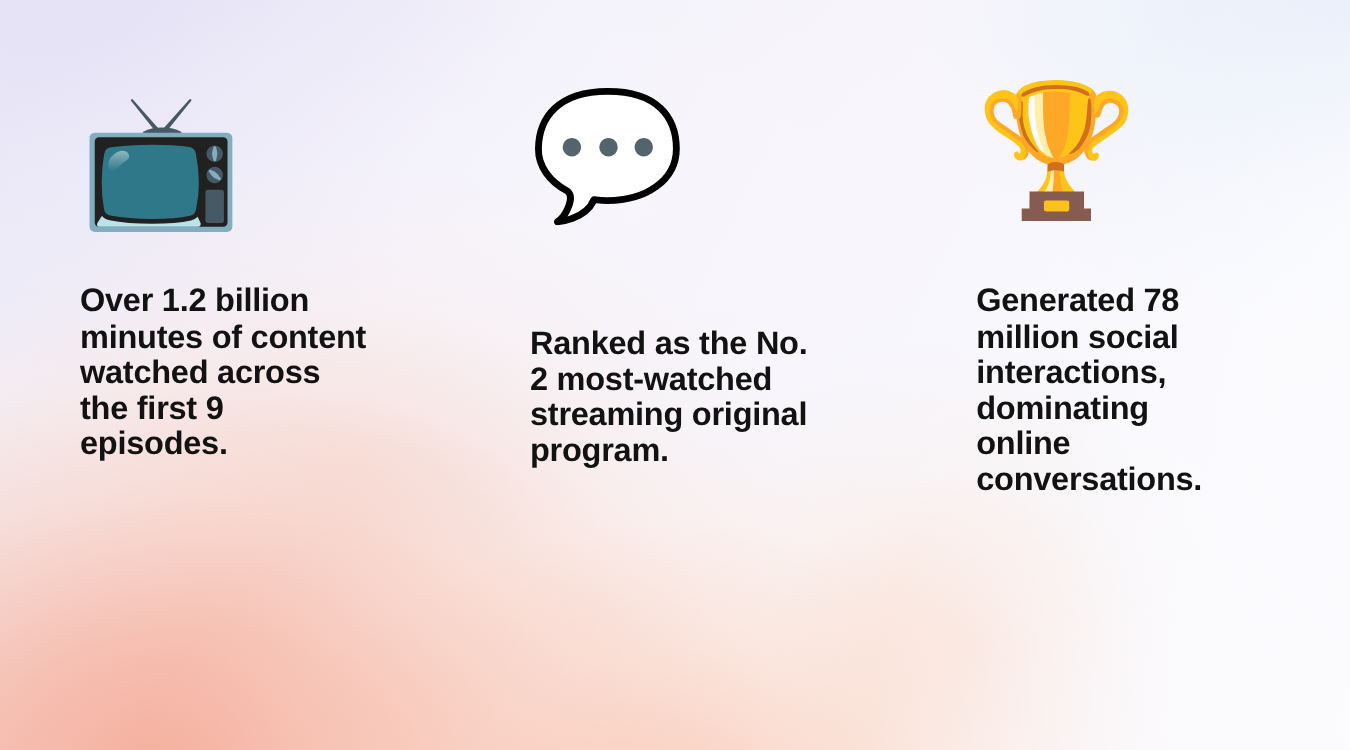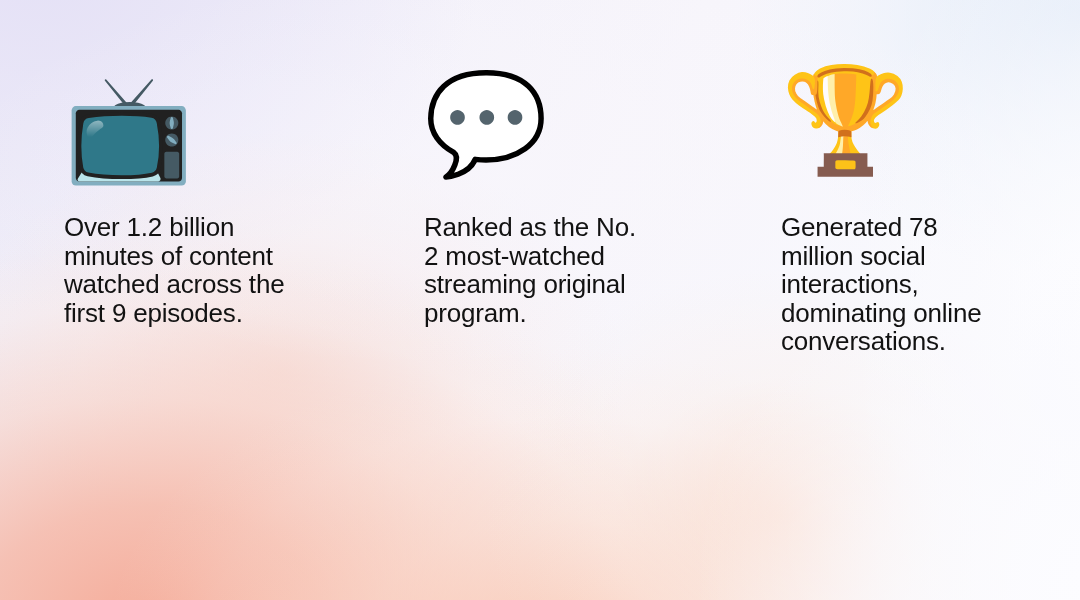--- a/index.html
+++ b/index.html
@@ -116,31 +116,31 @@
     line-height: 124px;
     text-align: left;
     font-family: "DejaVu Sans", sans-serif;
     user-select: none;
   }
   .stat-col.c1 .stat-icon { top: 62px; font-size: 100px; }
   .stat-col.c2 .stat-icon { top: 58px; font-size: 104px; }
 
   .stat-text {
     position: absolute;
-    top: 213px;
+    top: 226px;
     left: 0;
     width: 236px;
     font-size: 26px;
-    font-weight: 400;
+    font-weight: 700;
     line-height: 28.6px;
     letter-spacing: -0.2px;
     color: #121212;
     white-space: pre-line;
   }
-  .stat-col.c1 .stat-text { width: 232px; }
+  .stat-col.c1 .stat-text { width: 232px; margin-top: 34px; }
   .stat-col.c2 .stat-text { width: 212px; }
 </style>
 </head>
 <body>
 
 <div id="stage">
 
   <div class="bg-layer bg-base"></div>
   <div class="bg-layer bg-lavender-tl"></div>
   <div class="bg-layer bg-blue-tr"></div>

